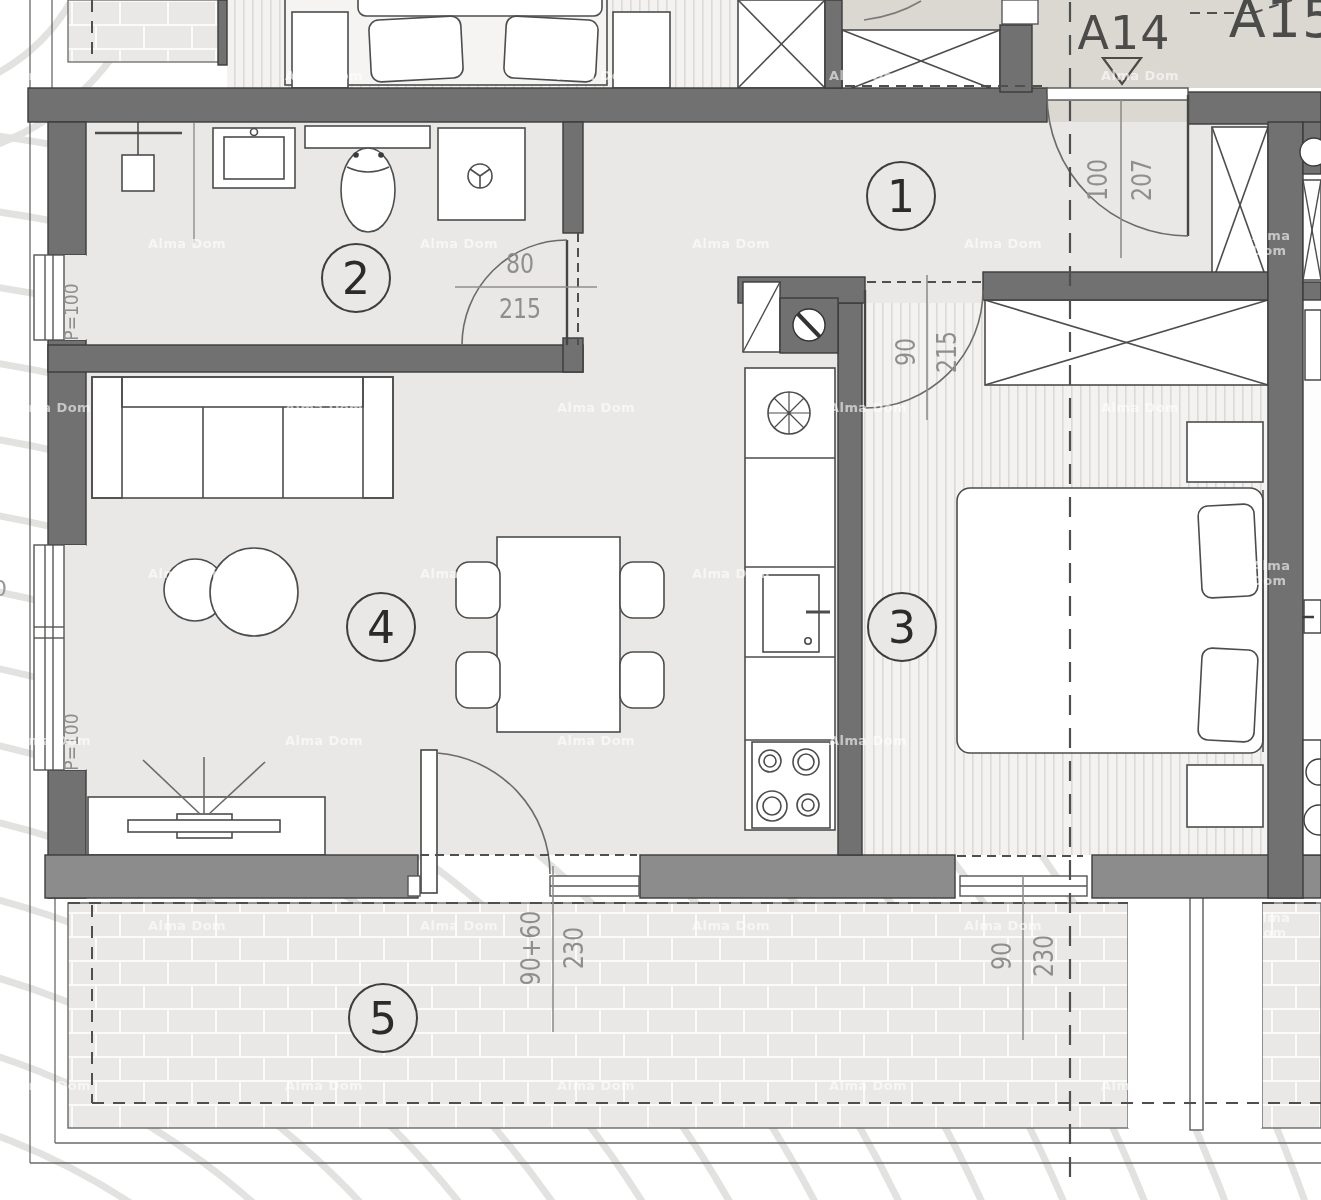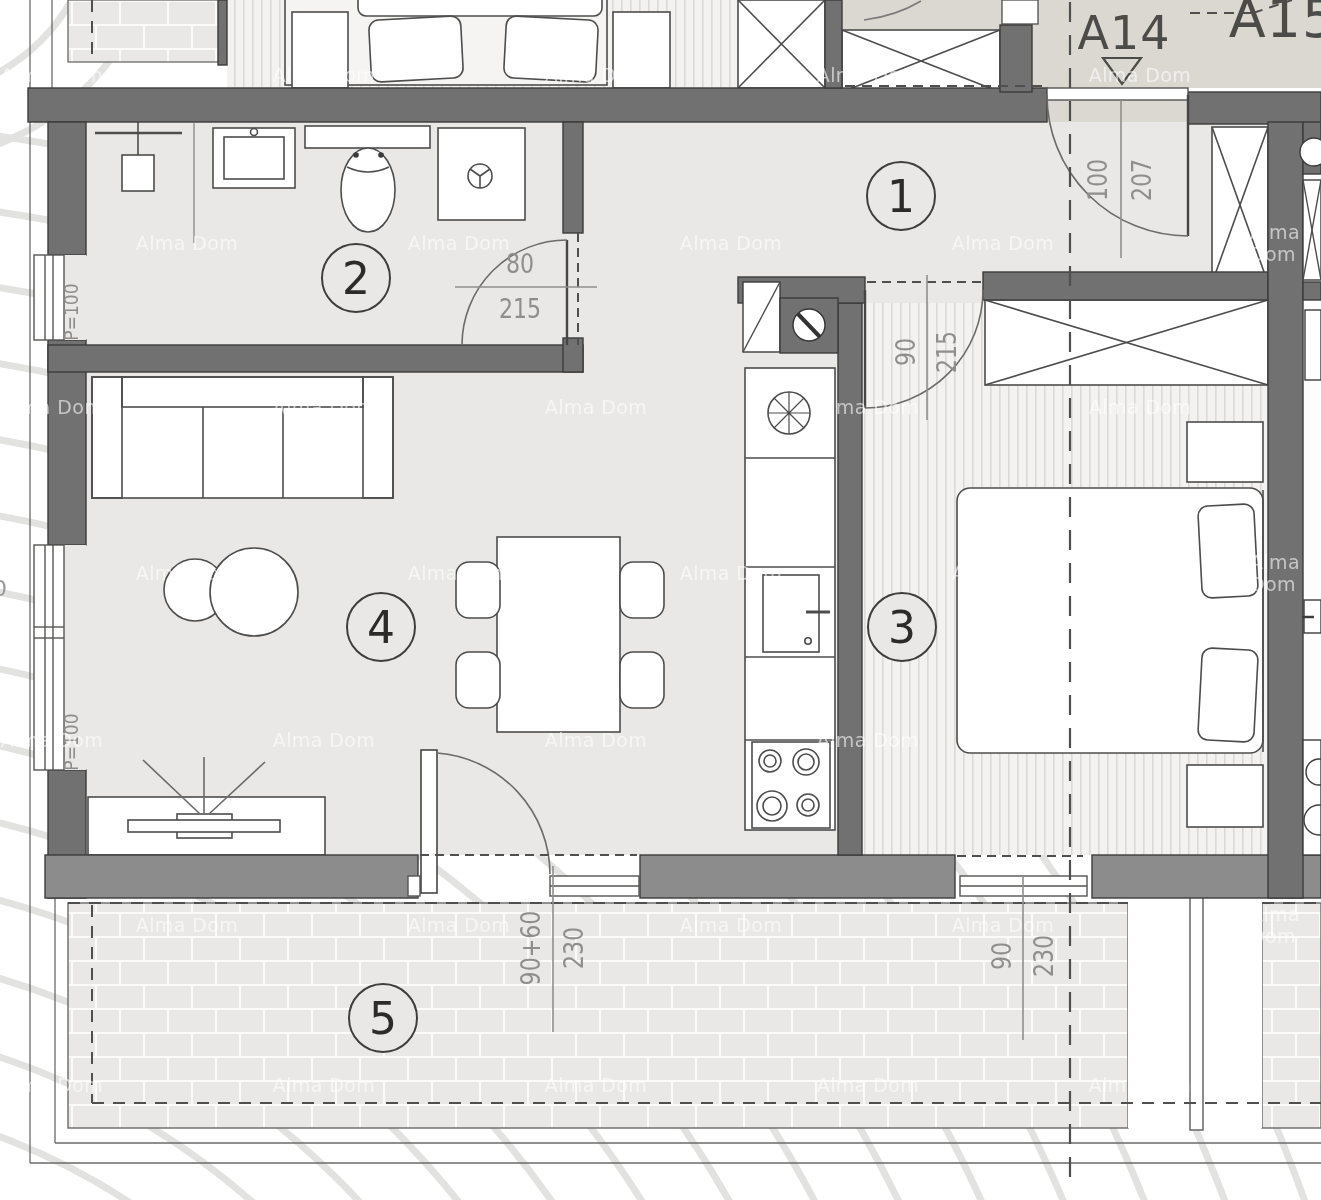--- a/index.html
+++ b/index.html
@@ -9,22 +9,22 @@
   .txt{position:absolute;transform:translate(-50%,-50%);white-space:nowrap;pointer-events:none;}
   .unit-label{font-size:46px;color:#4b4b49;letter-spacing:1px;}
   .unit-label-adj{font-size:54px;color:#4b4b49;letter-spacing:1px;}
   .room-num{position:absolute;width:66px;height:66px;border:2.5px solid #3f3e3c;border-radius:50%;
             background:#e9e8e6;display:flex;align-items:center;justify-content:center;
             font-size:44px;color:#2c2b29;transform:translate(-50%,-50%);}
   .dim{font-size:26px;color:#908e8c;transform:translate(-50%,-50%) rotate(-90deg) scaleX(.85);}
   .dimh{font-size:26px;color:#908e8c;transform:translate(-50%,-50%) scaleX(.85);}
   .parapet{font-size:19px;color:#8f8d8b;transform:translate(-50%,-50%) rotate(-90deg) scaleX(.9);}
   .edge0{font-size:22px;color:#9a9896;}
-  .wm{position:absolute;color:rgba(255,255,255,.6);font-size:19px;letter-spacing:.4px;
-      transform:translate(-50%,-50%);pointer-events:none;}
+  .wm{position:absolute;color:rgba(255,255,255,.6);font-size:13px;letter-spacing:.4px;
+      transform:translate(-50%,-50%);pointer-events:none;font-weight:bold;}
 </style>
 </head>
 <body>
 
 <div id="stage">
 
 <svg width="1321" height="1200" viewBox="0 0 1321 1200">
   <g fill="none" stroke="#dedddc" stroke-width="7" opacity="0.85">
     <circle cx="-230" cy="1750" r="580"></circle>
         <circle cx="-230" cy="1750" r="655"></circle>

